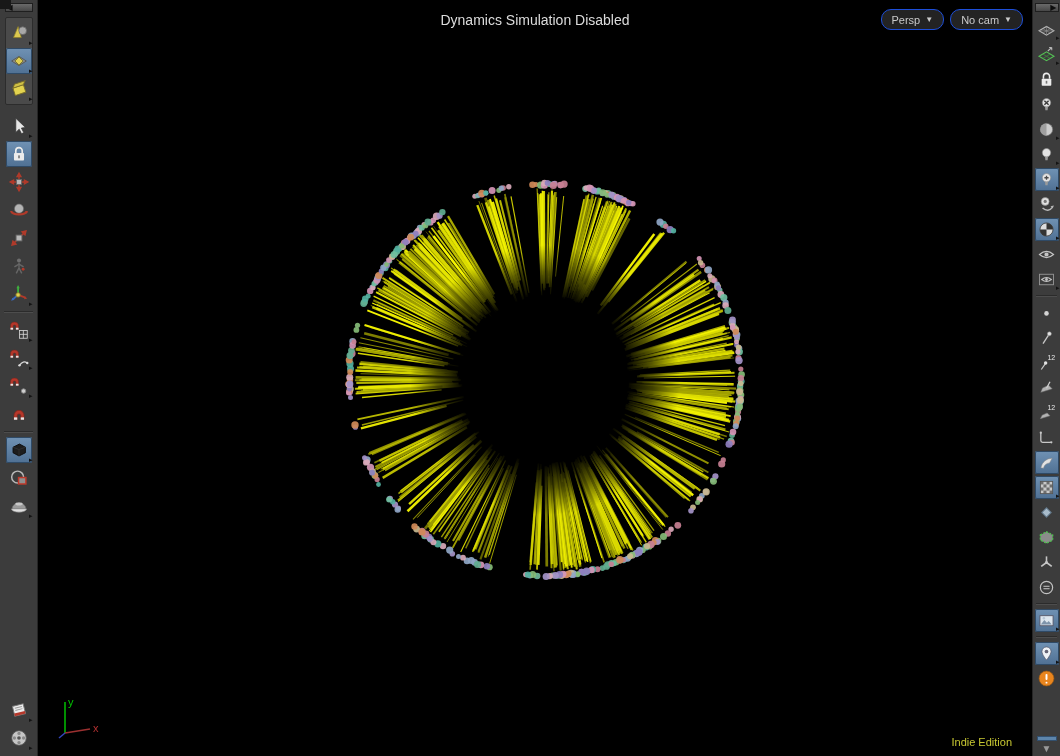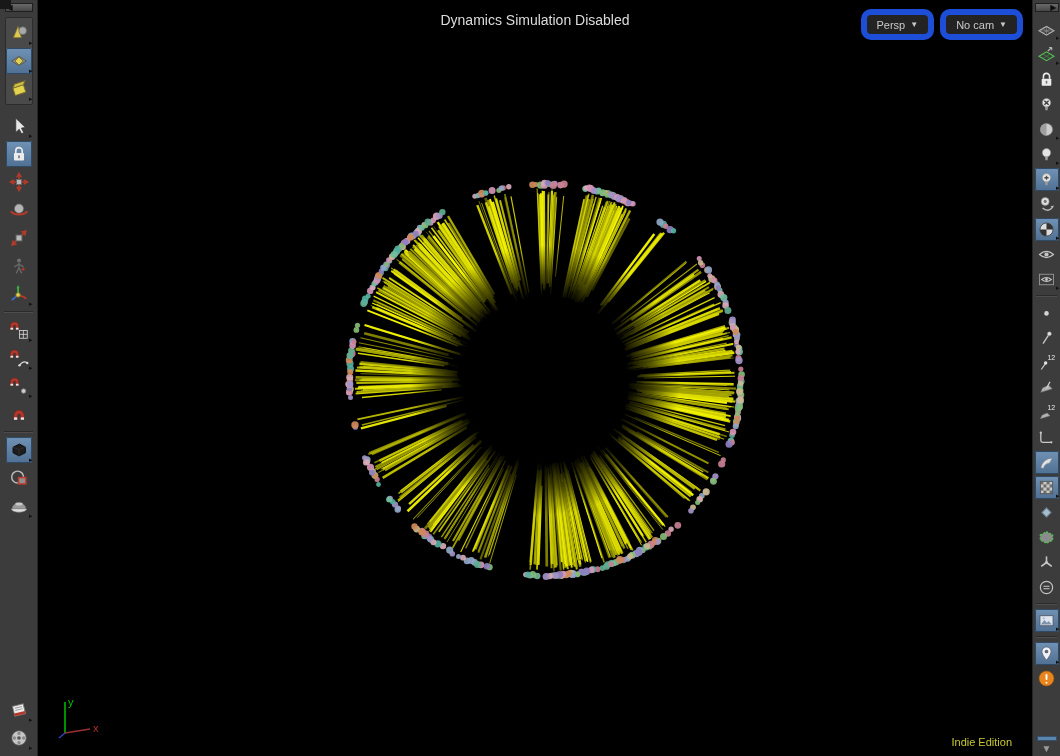--- a/index.html
+++ b/index.html
@@ -24,21 +24,21 @@
   .tb-spacer{flex:1 1 auto;}
   .group{background:#4a4a4a;border:1px solid #2c2c2c;border-radius:2px;padding:1px 0;margin:0 0 7px;display:flex;flex-direction:column;align-items:center;}
   .vscroll{margin-top:auto;display:flex;flex-direction:column;align-items:center;padding-bottom:2px;}
   .vbar{width:20px;height:5px;background:#5d85ab;border:1px solid #33506e;box-sizing:border-box;margin-bottom:3px;}
   .down-tri{font-size:10px;line-height:1;color:#9a9a9a;}
 
   
   .viewport{position:absolute;left:38px;right:28px;top:0;bottom:0;background:#000;overflow:hidden;}
   .vp-title{position:absolute;left:0;right:0;top:12px;text-align:center;color:#dcdcdc;font-size:14px;}
   .pills{position:absolute;top:9px;right:9px;display:flex;gap:6px;}
-  .pill{display:flex;align-items:center;gap:5px;height:19px;padding:0 10px;background:#232323;color:#c9c9c9;font-size:11px;border:6px solid #1d4ed8;border-radius:10px;cursor:pointer;font-family:"Liberation Sans",sans-serif;}
+  .pill{display:flex;align-items:center;gap:5px;height:19px;padding:0 10px;background:#232323;color:#c9c9c9;font-size:11px;border:1px solid #1d4ed8;border-radius:10px;cursor:pointer;font-family:"Liberation Sans",sans-serif;}
   .pill .caret{font-size:8px;color:#c9c9c9;}
   #render-svg{position:absolute;left:0;top:0;}
   .axis-gizmo{position:absolute;left:5px;bottom:8px;}
   .watermark{position:absolute;right:20px;bottom:8px;color:#c8c832;font-size:11px;text-align:center;}
 </style>
 </head>
 <body>
 
 <div class="app">
 

